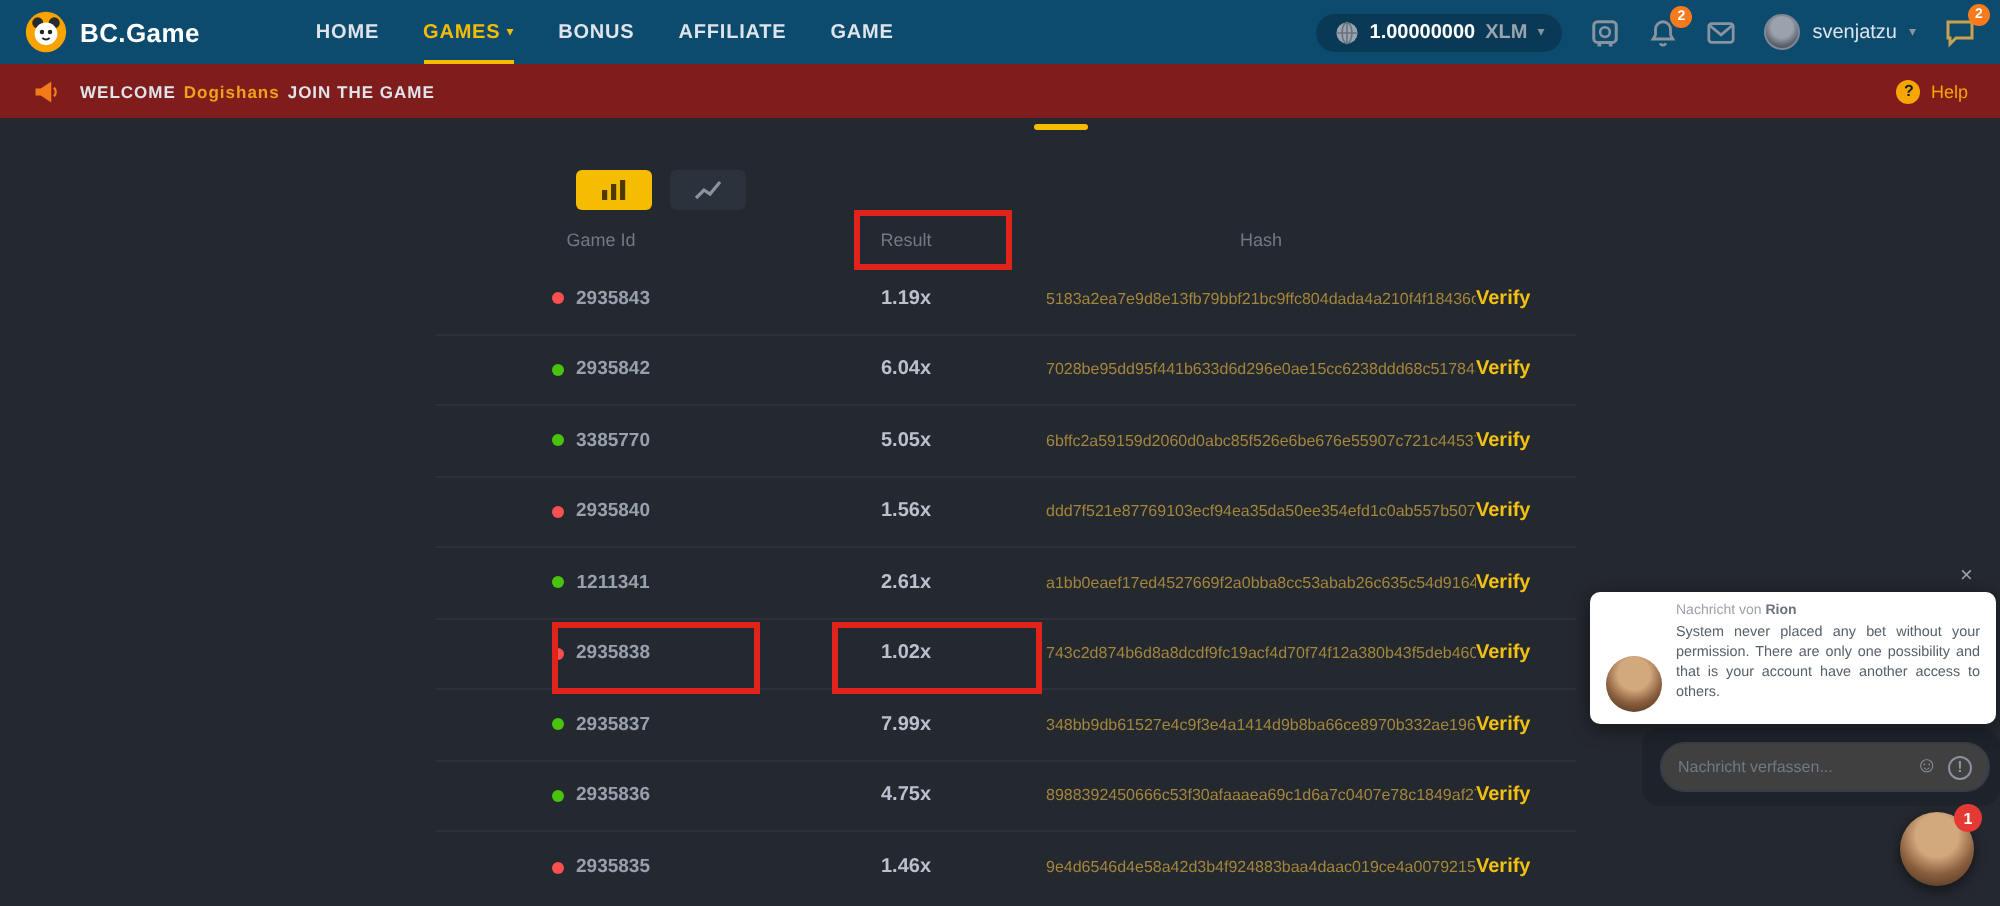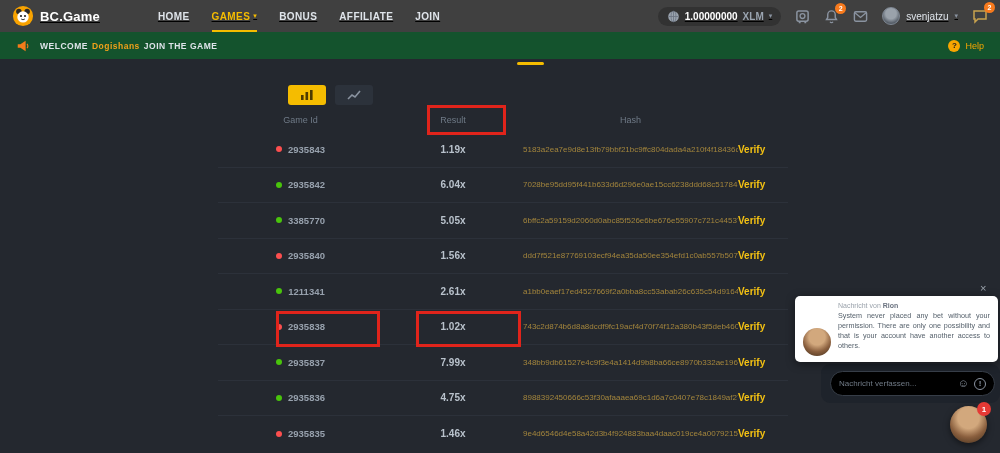--- a/index.html
+++ b/index.html
@@ -4,22 +4,22 @@
 <style>
   * { margin:0; padding:0; box-sizing:border-box; }
   html,body { width:1000px; height:453px; }
   body {
     font-family:"Liberation Sans","DejaVu Sans",sans-serif;
     background:#24282f; position:relative; overflow:hidden;
   }
   
   .navbar {
     position:absolute; top:0; left:0; right:0; height:32px;
-    background:#404040; display:flex; align-items:center;
-    padding:0 12px; z-index:10;text-decoration:underline;
+    background:#0c4a6e; display:flex; align-items:center;
+    padding:0 12px; z-index:10;
   }
   .brand { display:flex; align-items:center; gap:6px; cursor:pointer; }
   .brand-text { color:#fff; font-weight:bold; font-size:13px; letter-spacing:.2px; }
   .menu { display:flex; gap:22px; margin-left:58px; align-items:stretch; height:32px; }
   .menu-item {
     font-size:10px; font-weight:bold; color:#dfe4ea; letter-spacing:.4px;
     display:flex; align-items:center; position:relative; cursor:pointer;
   }
   .menu-item.active { color:#f5bc00; }
   .menu-item.active::after {
@@ -42,21 +42,21 @@
   .avatar-sm {
     width:18px; height:18px; border-radius:50%;
     background:radial-gradient(circle at 50% 35%, #9aa2ab 0 40%, #5b636d 70%, #343b44 100%);
     border:1px solid #7f8894;
   }
   .username { color:#dfe4ea; font-size:10px; }
   .nav-caret { color:#8a93a0; font-size:7px; }
   
   .welcome-bar {
     position:absolute; top:32px; left:0; right:0; height:27px;
-    background:#14532d; display:flex; align-items:center; padding:0 16px; z-index:9;
+    background:#7f1d1d; display:flex; align-items:center; padding:0 16px; z-index:9;
   }
   .welcome-text { margin-left:10px; font-size:8.5px; font-weight:bold; letter-spacing:.5px; color:#dfe4ea; }
   .welcome-user { color:#f0a11a; margin:0 4px; }
   .help { margin-left:auto; display:flex; align-items:center; gap:5px; cursor:pointer; }
   .help-circle {
     width:12px; height:12px; border-radius:50%; background:#f7a600; color:#14181e;
     font-size:8px; font-weight:bold; display:flex; align-items:center; justify-content:center;
   }
   .help-label { color:#f7a600; font-size:9px; }
   
@@ -114,21 +114,21 @@
   .chat-right { flex:1; min-width:0; }
   .chat-header { font-size:7px; color:#9aa2ab; margin-bottom:2px; }
   .chat-sender { font-weight:bold; color:#6b7380; }
   .chat-message { font-size:7.2px; color:#55606b; line-height:1.4; text-align:justify; }
   .chat-input-panel {
     position:absolute; left:821px; top:364px; width:179px; height:39px;
     background:#1e232b; border-radius:9px; z-index:13;
   }
   .chat-input {
     position:absolute; left:830px; top:371px; width:165px; height:25px;
-    background:#000000; border:1px solid #363d47; border-radius:13px;
+    background:#404040; border:1px solid #363d47; border-radius:13px;
     display:flex; align-items:center; padding:0 8px; z-index:14;
   }
   .chat-input input {
     flex:1; min-width:0; background:transparent; border:none; outline:none;
     color:#aab3bd; font-size:8px; font-family:inherit;
   }
   .chat-input input::placeholder { color:#707a86; }
   .input-icons { display:flex; gap:5px; align-items:center; }
   .smiley-glyph { font-size:11px; color:#8a93a0; line-height:1; cursor:pointer; }
   .info-circle {
@@ -174,21 +174,21 @@
       <span>GAMES</span>
       <span class="caret">▾</span>
     </div>
     <div class="menu-item">
         <span>BONUS</span>
       </div>
     <div class="menu-item">
         <span>AFFILIATE</span>
       </div>
     <div class="menu-item">
-        <span>JOIN</span>
+        <span>GAME</span>
       </div>
   </nav>
 
   <div class="nav-right">
     <div class="balance">
       <span style="display:flex;">
         <svg width="13" height="13" viewBox="0 0 16 16">
           <circle cx="8" cy="8" r="6.5" fill="#9aa3ae"></circle>
           <path d="M8 1.5v13M2 8h12" stroke="#6a7280" stroke-width="1"></path>
           <ellipse cx="8" cy="8" rx="3" ry="6.5" fill="none" stroke="#6a7280" stroke-width="1"></ellipse>

